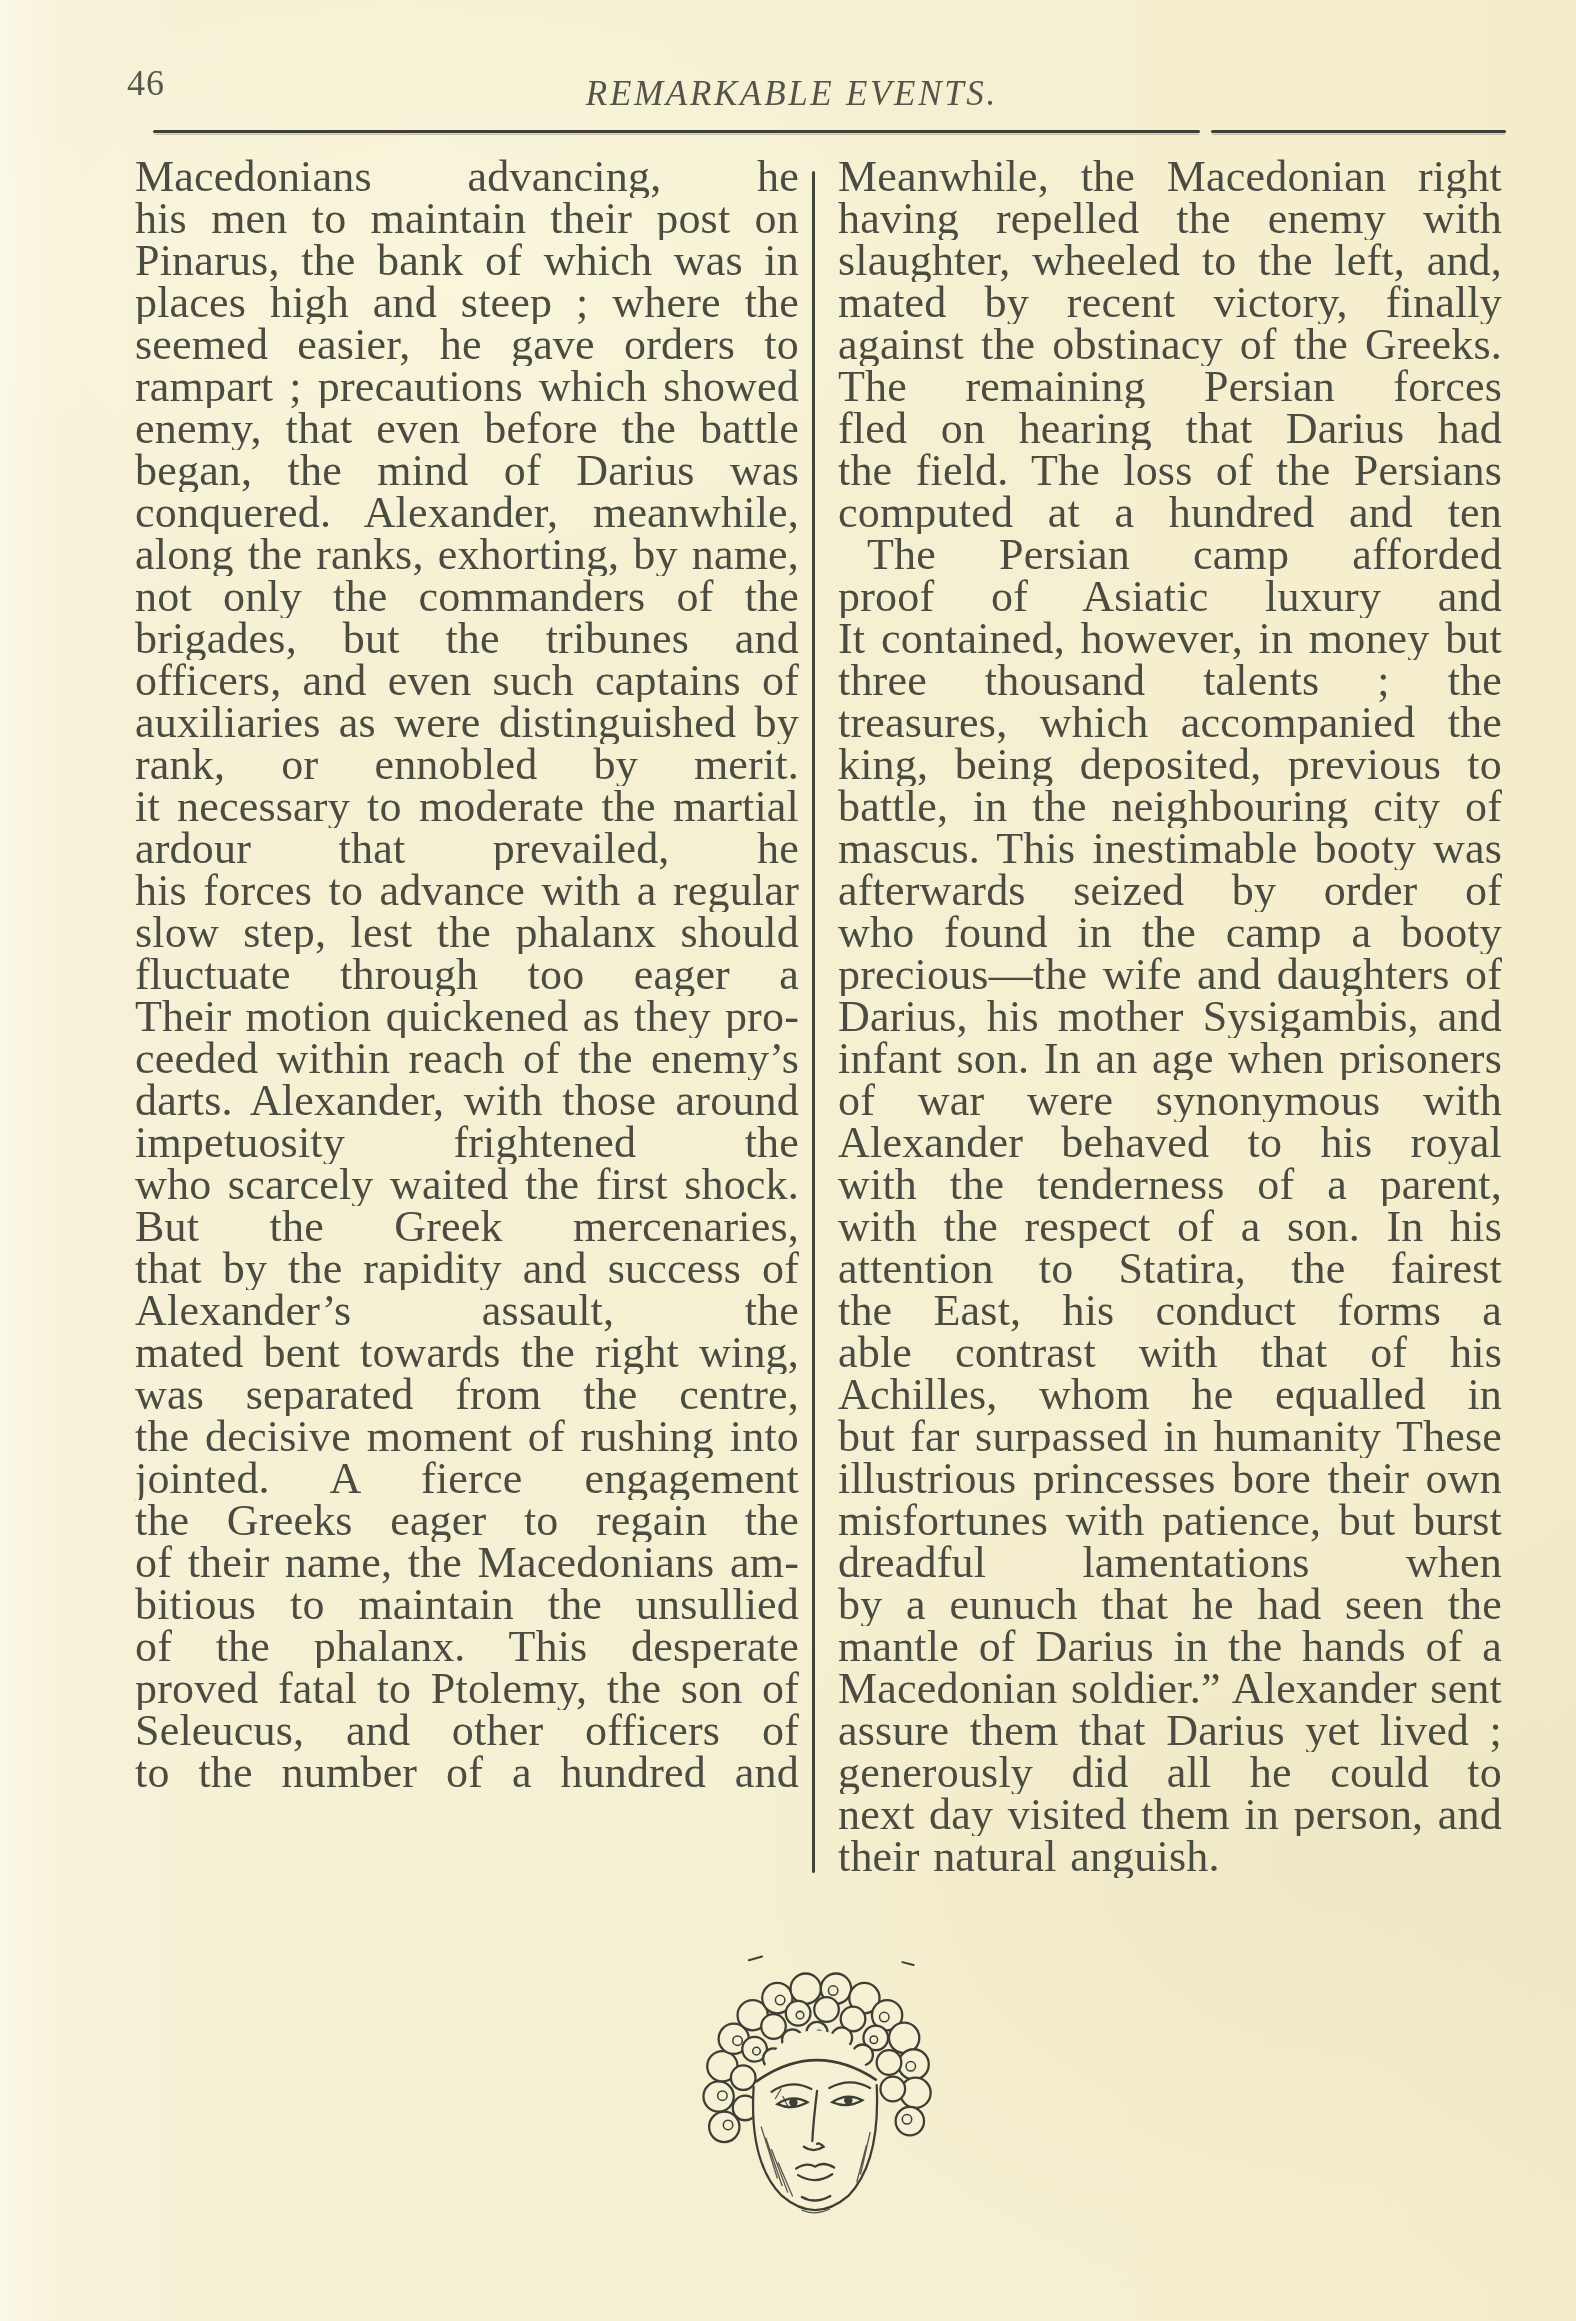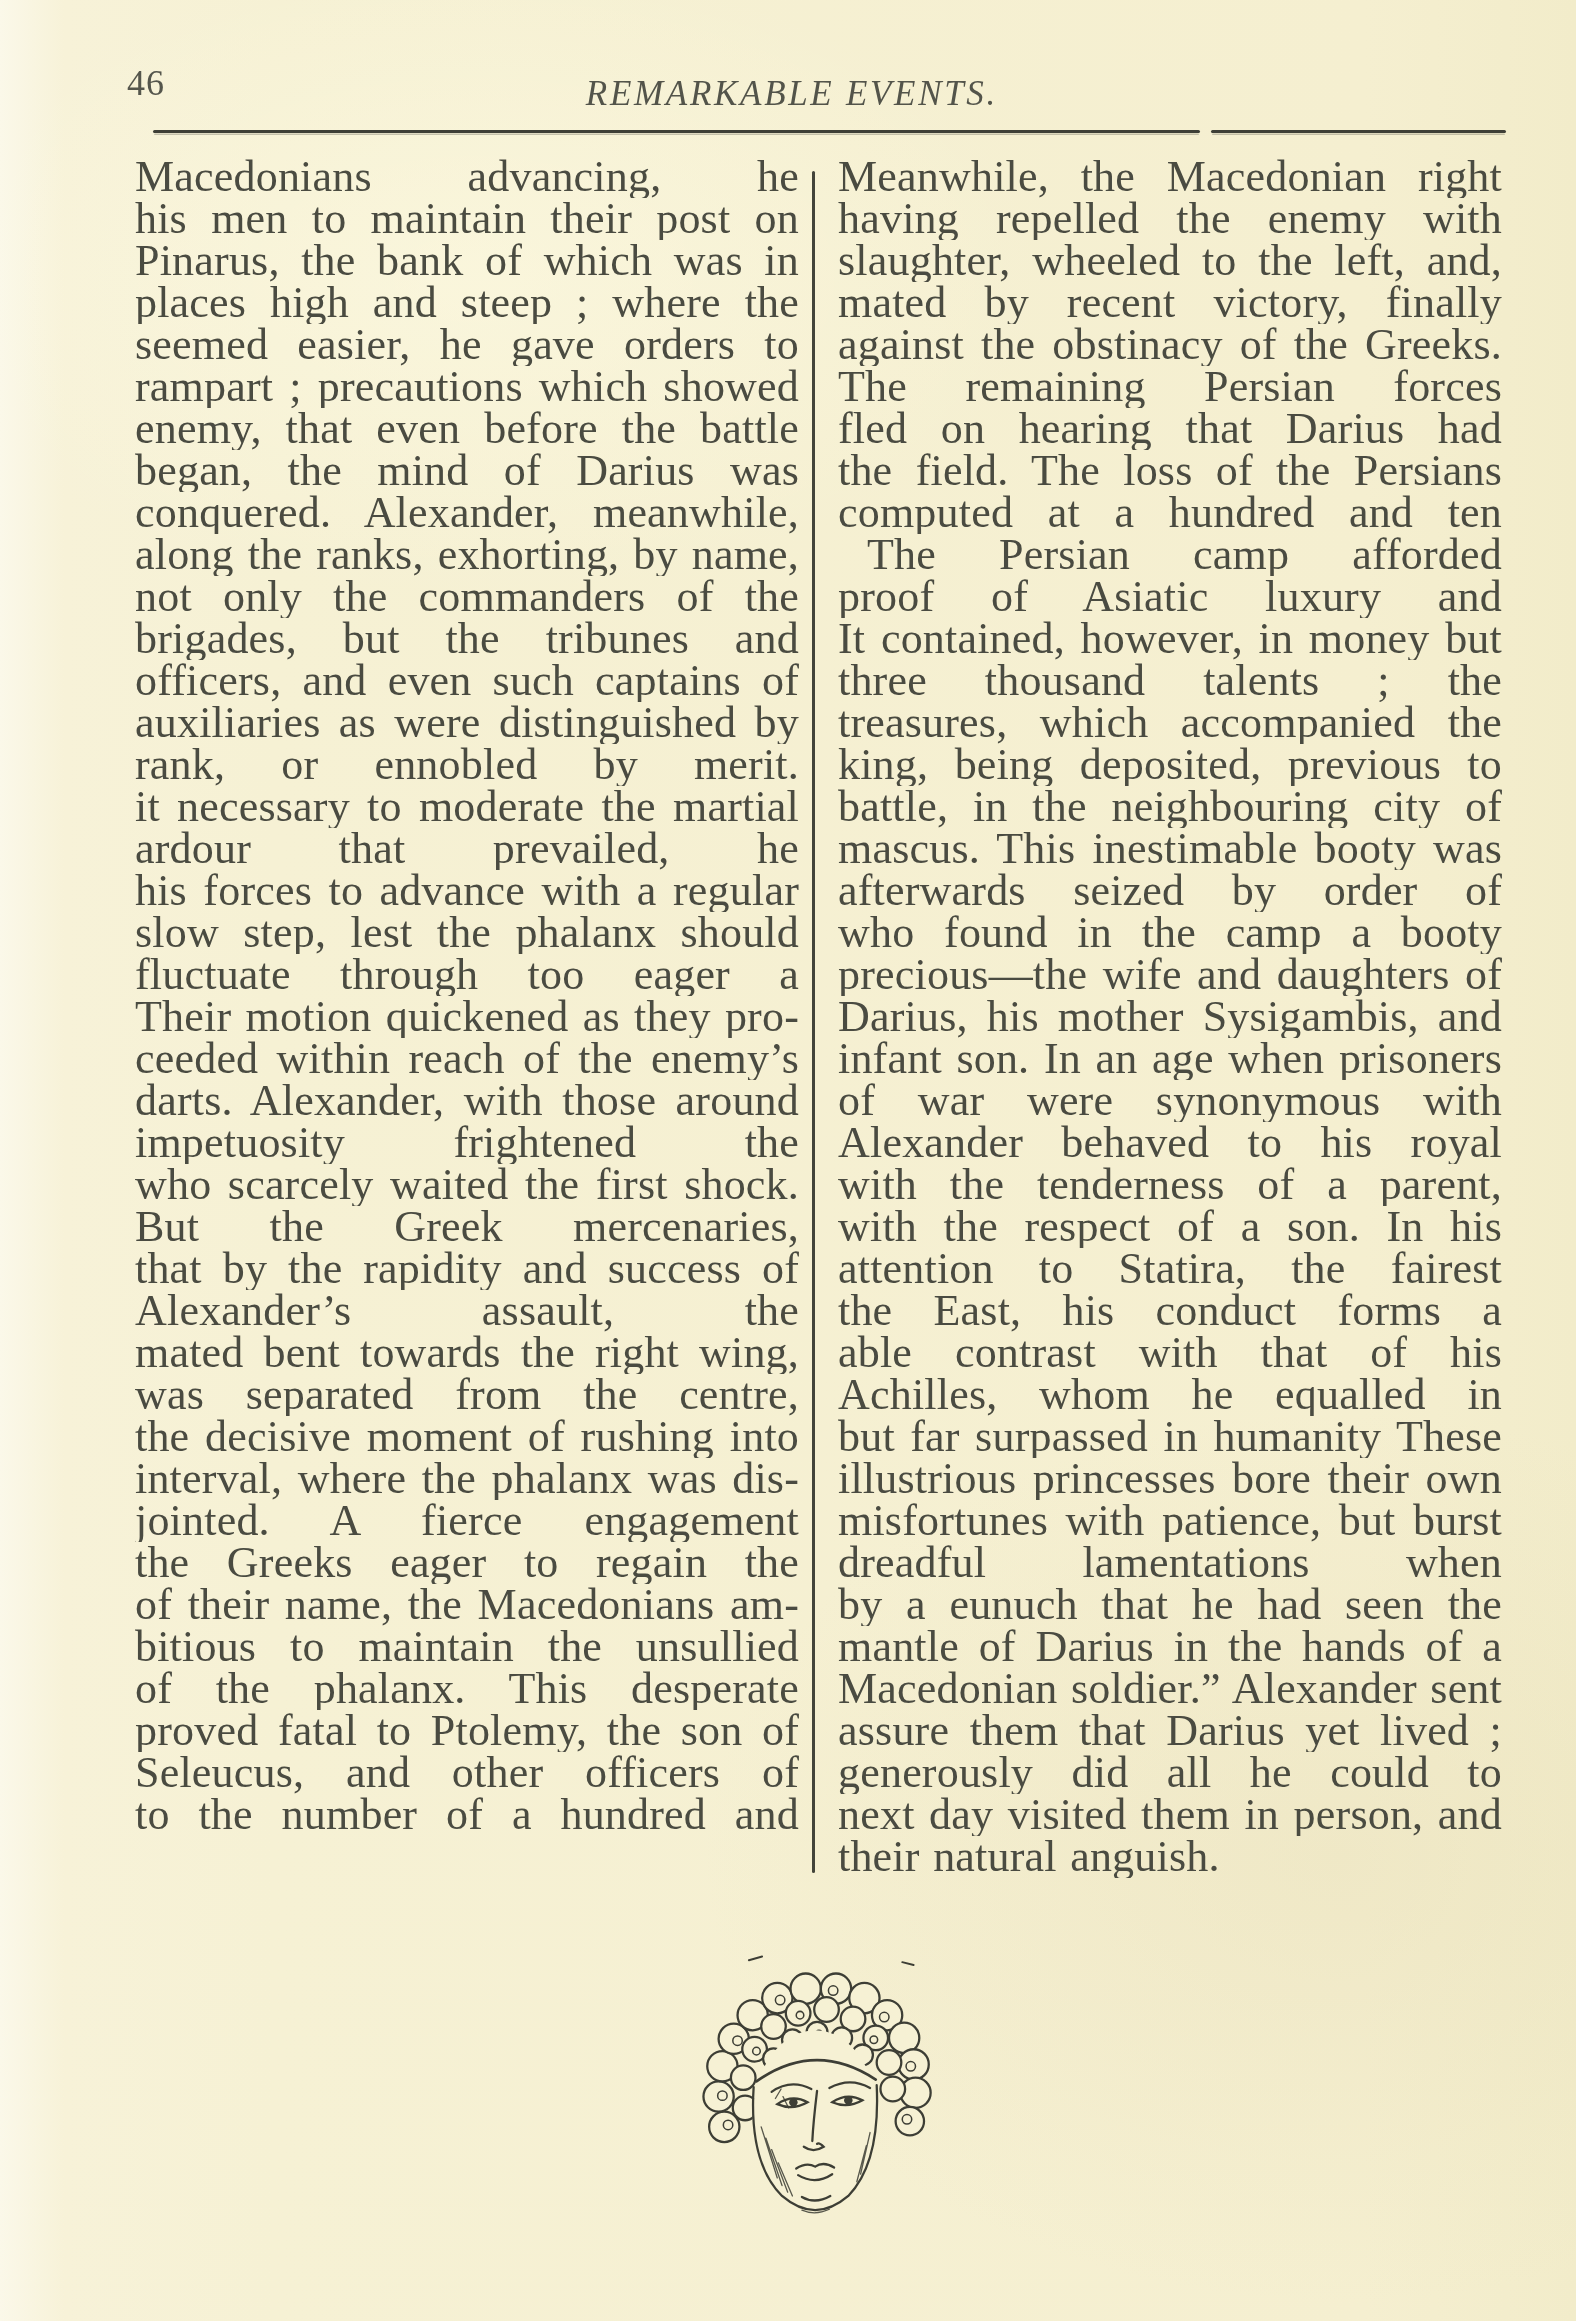--- a/index.html
+++ b/index.html
@@ -102,21 +102,20 @@
       <div class="line">ceeded within reach of the enemy’s</div>
       <div class="line">darts.  Alexander, with those around</div>
       <div class="line">impetuosity frightened the Barbarians,</div>
       <div class="line">who scarcely waited the first shock.</div>
       <div class="line">But the Greek mercenaries, perceiving</div>
       <div class="line">that by the rapidity and success of</div>
       <div class="line">Alexander’s assault, the Macedonians</div>
       <div class="line">mated bent towards the right wing, which</div>
       <div class="line">was separated from the centre, seized</div>
       <div class="line">the decisive moment of rushing into the</div>
-      <div class="line">interval, where the phalanx was dis-</div>
       <div class="line">jointed.  A fierce engagement ensued,</div>
       <div class="line">the Greeks eager to regain the honour</div>
       <div class="line">of their name, the Macedonians am-</div>
       <div class="line">bitious to maintain the unsullied glory</div>
       <div class="line">of the phalanx.  This desperate action</div>
       <div class="line">proved fatal to Ptolemy, the son of</div>
       <div class="line">Seleucus, and other officers of distinction,</div>
       <div class="line">to the number of a hundred and twenty.</div>
     </section>
 

